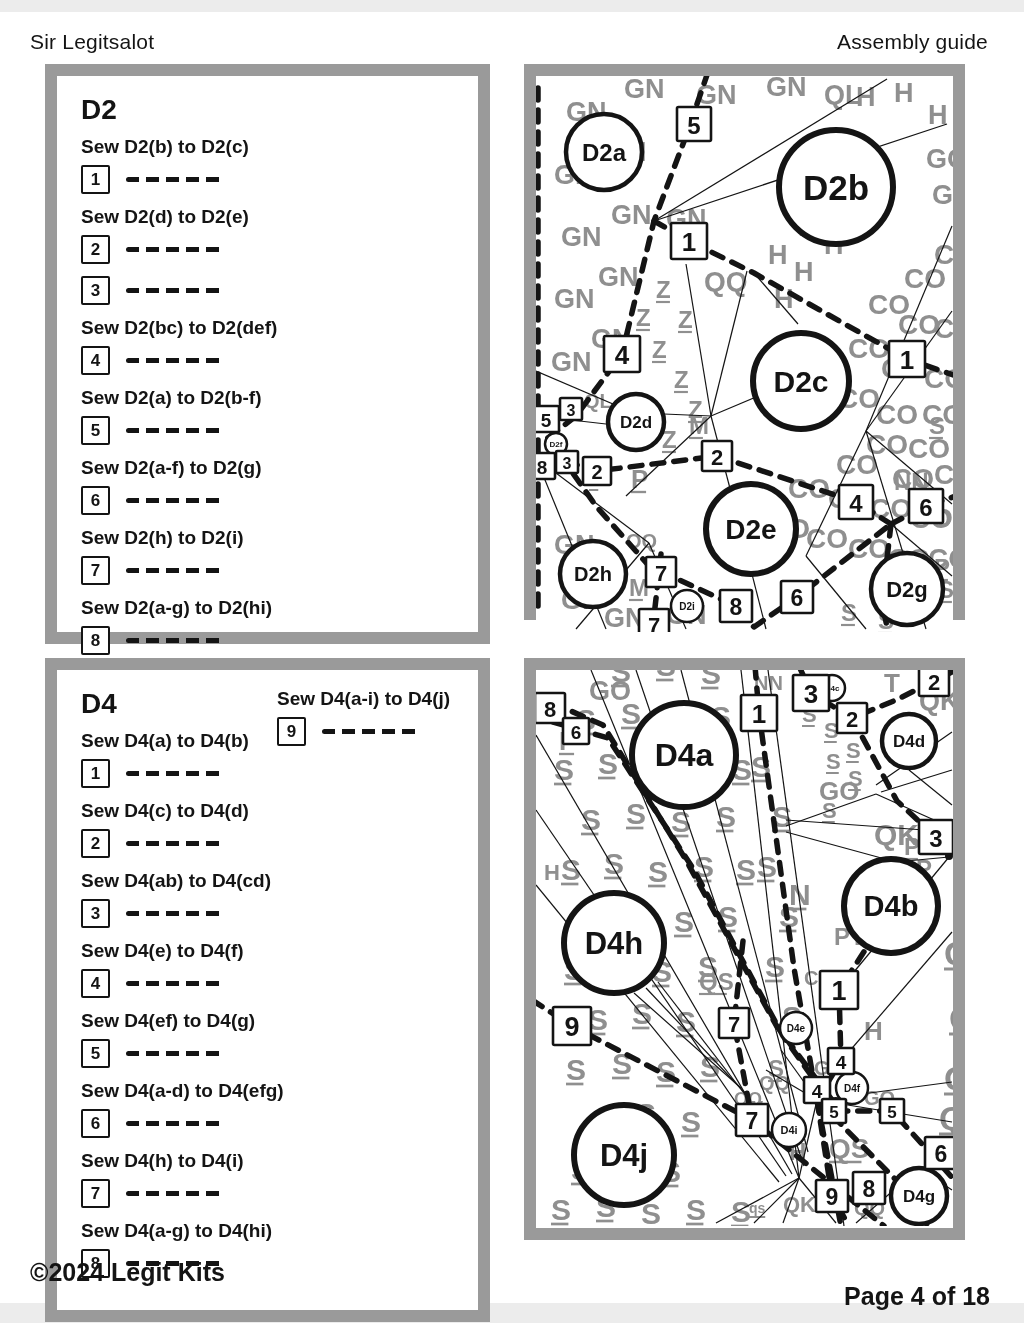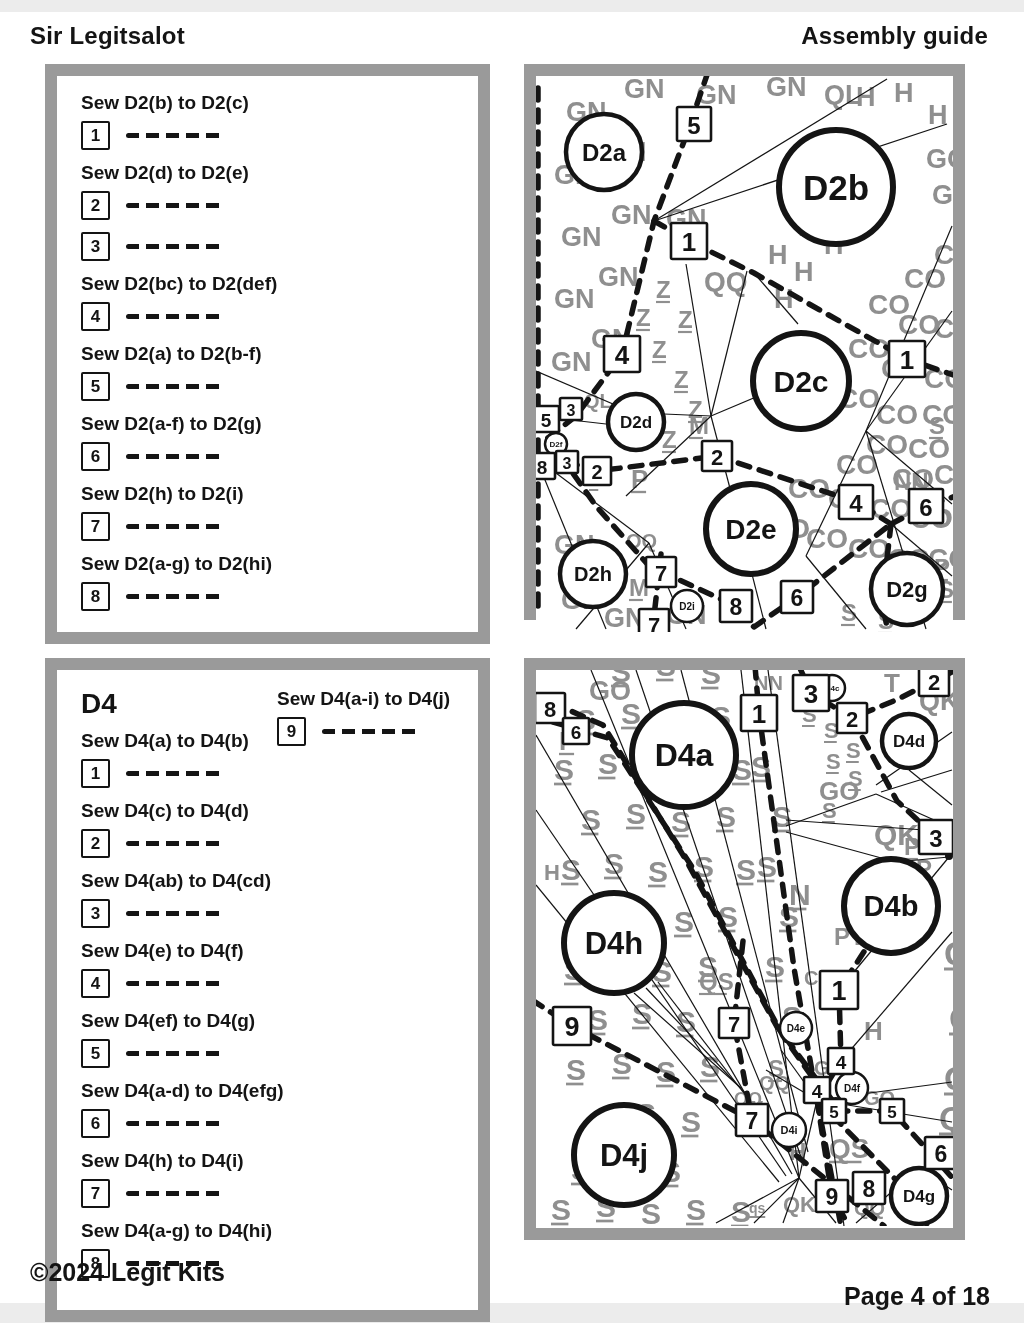--- a/index.html
+++ b/index.html
@@ -4,21 +4,21 @@
 <style>
   html,body{margin:0;padding:0;}
   body{
     width:1024px;height:1323px;position:relative;background:#ffffff;
     font-family:"Liberation Sans","DejaVu Sans",sans-serif;color:#141414;
     overflow:hidden;
   }
   .edge{position:absolute;left:0;width:1024px;background:#ececec;}
   #edge-top{top:0;height:12px;}
   #edge-bottom{top:1303px;height:20px;}
-  .hdr{position:absolute;top:22px;font-size:24px;font-weight:bold;letter-spacing:.2px;}
+  .hdr{position:absolute;top:30px;font-size:21px;font-weight:normal;letter-spacing:.2px;}
   #hdr-left{left:30px;}
   #hdr-right{right:36px;}
   .ftr{position:absolute;top:1258px;font-size:25px;font-weight:bold;}
   #ftr-left{left:30px;}
   #ftr-right{right:34px;margin-top:24px;}
   .panel{
     position:absolute;box-sizing:border-box;background:#fff;
     border:12px solid var(--panel-border,#9a9a9a);
   }
   #panel-d2-steps{left:45px;top:64px;width:445px;height:580px;}
@@ -47,20 +47,21 @@
 <body>
 
 <div class="edge" id="edge-top"></div>
 <div class="edge" id="edge-bottom"></div>
 
 <div class="hdr" id="hdr-left">Sir Legitsalot</div>
 <div class="hdr" id="hdr-right">Assembly guide</div>
 
 <div class="panel" id="panel-d2-steps">
   <div class="panel-content">
+    <div class="ptitle">D2</div>
     <div>
         <div class="step">
           <div class="step-label">Sew D2(b) to D2(c)</div>
           <div class="step-row">
             <span class="nbox">1</span>
             <span class="dash"></span>
           </div>
         </div>
         <div class="step">
           <div class="step-label">Sew D2(d) to D2(e)</div>

